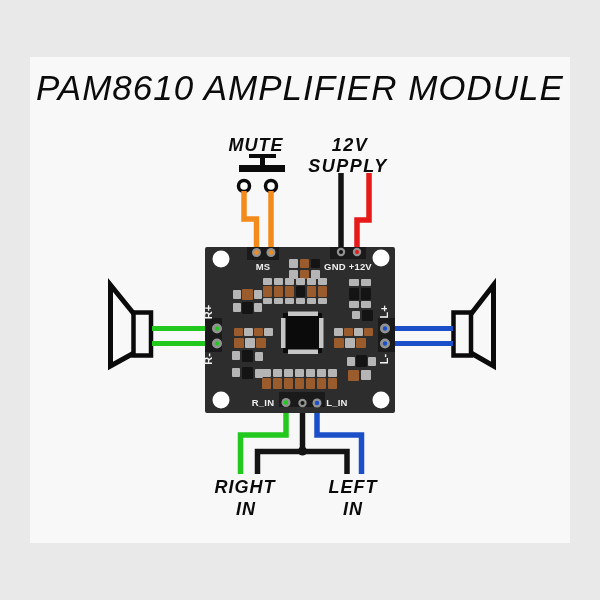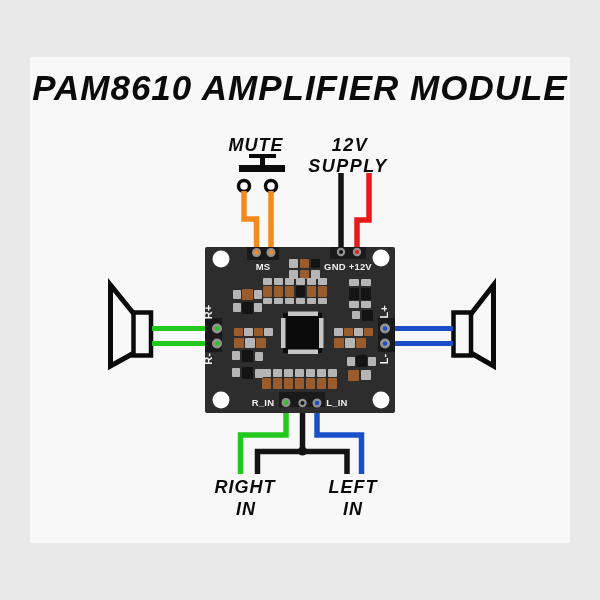--- a/index.html
+++ b/index.html
@@ -1,20 +1,20 @@
 <!DOCTYPE html>
 <html><head>
 <meta charset="utf-8">
 <style>
   html,body{margin:0;padding:0;background:#e9e9e9;}
   .page{position:relative;width:600px;height:600px;background:#e9e9e9;overflow:hidden;
         font-family:"Liberation Sans", sans-serif;}
   .panel{position:absolute;left:30px;top:57px;width:540px;height:486px;background:#f8f8f8;}
   .title{position:absolute;left:0;top:68px;width:600px;text-align:center;
-         font-size:35px;font-weight:bold;font-style:italic;letter-spacing:1px;
+         font-size:35px;font-weight:normal;font-style:italic;letter-spacing:1px;
          color:#0b0b0b;transform:scaleY(1.02);}
   svg{position:absolute;left:0;top:0;}
   .lbl{font-weight:bold;font-style:italic;font-size:18px;letter-spacing:1px;fill:#0b0b0b;}
   .lbl-sm{font-weight:bold;font-style:italic;font-size:18px;letter-spacing:1.5px;fill:#0b0b0b;}
   .pcb-txt{font-weight:bold;font-size:9.5px;fill:#efefef;letter-spacing:0.2px;}
   .pcb-txt-side{font-weight:bold;font-size:11px;fill:#efefef;}
 </style>
 </head>
 <body>
 

